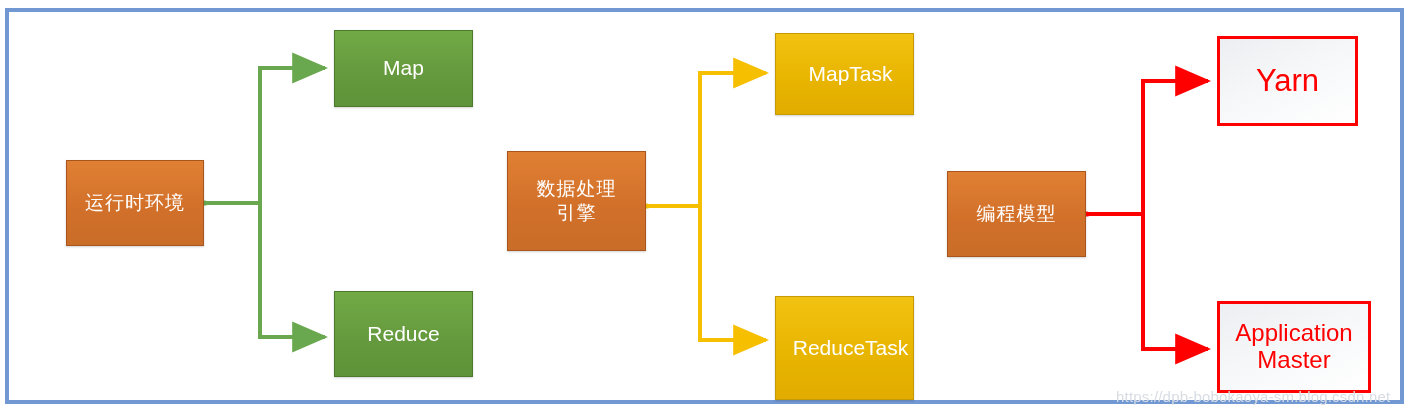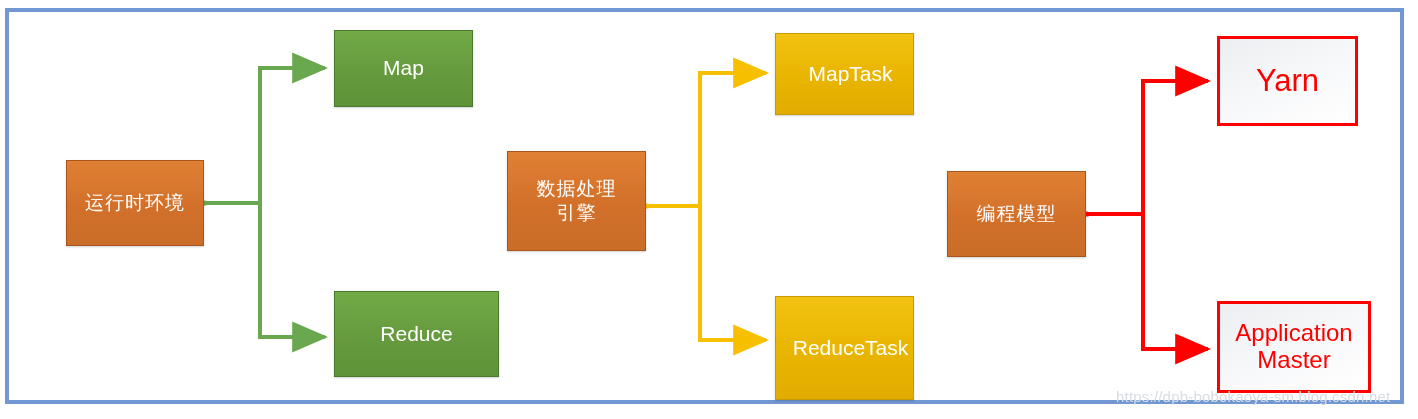--- a/index.html
+++ b/index.html
@@ -130,21 +130,21 @@
       <circle cx="1087" cy="214" r="2.6" fill="#ff0000"></circle>
     </g>
   </svg>
 
   <div class="node orange" style="left:66px; top:160px; width:138px; height:86px;">
     <span class="node-label cn">运行时环境</span>
   </div>
   <div class="node green" style="left:334px; top:30px; width:139px; height:77px;">
     <span class="node-label en">Map</span>
   </div>
-  <div class="node green" style="left:334px; top:291px; width:165px; height:86px;">
+  <div class="node green" style="left:334px; top:291px; width:139px; height:86px;">
     <span class="node-label en">Reduce</span>
   </div>
 
   <div class="node orange" style="left:507px; top:151px; width:139px; height:100px;">
     <span class="node-label cn">数据处理
 引擎</span>
   </div>
   <div class="node yellow" style="left:775px; top:33px; width:139px; height:82px;">
     <span class="node-label en">MapTask</span>
   </div>

